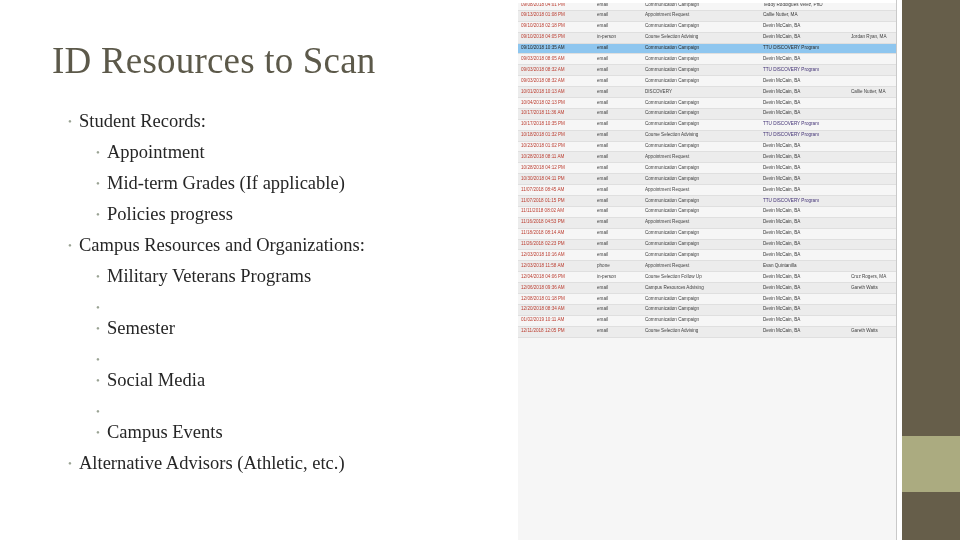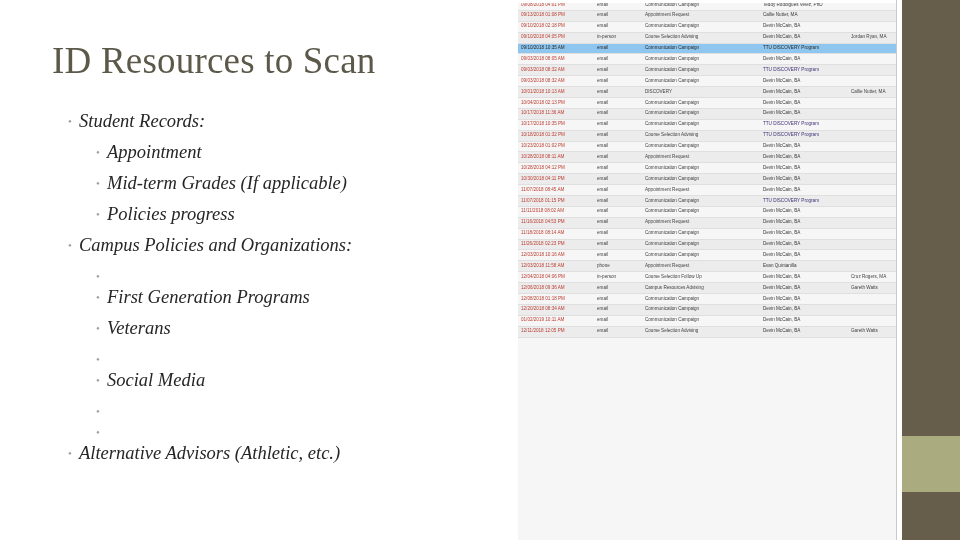--- a/index.html
+++ b/index.html
@@ -85,21 +85,20 @@
     color: #262626;
   }
   .bullet-row .marker {
     flex: 0 0 auto;
     color: #9AA394;
     line-height: 1;
     text-align: center;
   }
   .bullet-row .label {
     flex: 1 1 auto;
-    font-style: italic;
   }
 
   
   .lvl1 {
     font-size: 18.5px;
     line-height: 31px;
     padding-left: 9px;
   }
   .lvl1 .marker {
     width: 18px;
@@ -198,45 +197,46 @@
       <div class="bullet-row lvl2">
         <span class="marker">•</span>
         <span class="label">Mid-term Grades (If applicable)</span>
       </div>
       <div class="bullet-row lvl2">
         <span class="marker">•</span>
         <span class="label">Policies progress</span>
       </div>
       <div class="bullet-row lvl1">
         <span class="marker">•</span>
-        <span class="label">Campus Policies and Organizations:</span>
-      </div>
-      <div class="bullet-row lvl2">
-        <span class="marker">•</span>
-      </div>
-      <div class="bullet-row lvl2">
-        <span class="marker">•</span>
-        <span class="label">First Generation Programs</span>
-      </div>
-      <div class="bullet-row lvl2">
-        <span class="marker">•</span>
-        <span class="label">Veterans</span>
+        <span class="label">Campus Resources and Organizations:</span>
+      </div>
+      <div class="bullet-row lvl2">
+        <span class="marker">•</span>
+        <span class="label">Military Veterans Programs</span>
+      </div>
+      <div class="bullet-row lvl2">
+        <span class="marker">•</span>
+      </div>
+      <div class="bullet-row lvl2">
+        <span class="marker">•</span>
+        <span class="label">Semester</span>
       </div>
       <div class="bullet-row lvl2">
         <span class="marker">•</span>
       </div>
       <div class="bullet-row lvl2">
         <span class="marker">•</span>
         <span class="label">Social Media</span>
       </div>
       <div class="bullet-row lvl2">
         <span class="marker">•</span>
       </div>
       <div class="bullet-row lvl2">
         <span class="marker">•</span>
+        <span class="label">Campus Events</span>
       </div>
       <div class="bullet-row lvl1">
         <span class="marker">•</span>
         <span class="label">Alternative Advisors (Athletic, etc.)</span>
       </div>
     </div>
 
   <div id="grid-shot">
     <table id="grid-table">
       <tbody id="grid-body">

